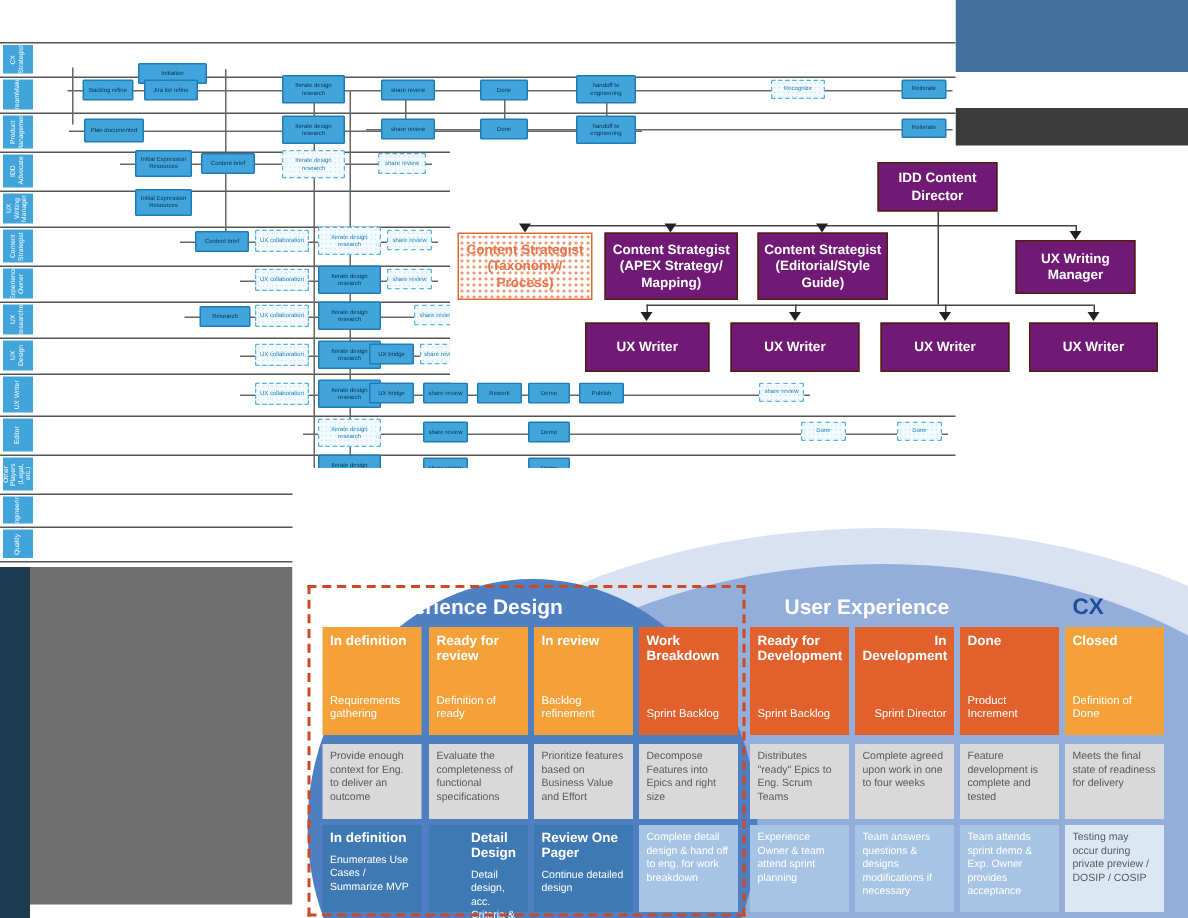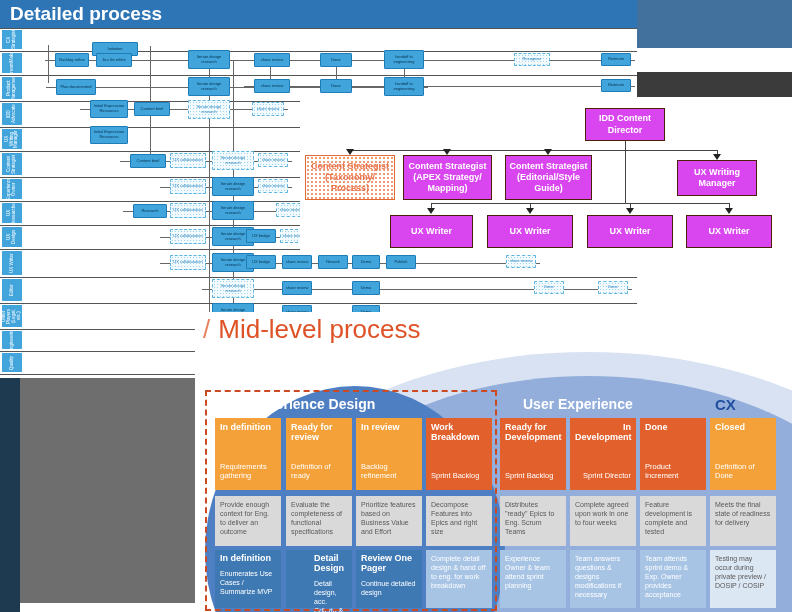--- a/index.html
+++ b/index.html
@@ -29,21 +29,21 @@
   .fbox.s{background:#41A5DC;border:1px solid #1E7DB8;color:#07324F;}
   .fbox.h{background:#F2FAFE;border:1px dashed #5BB4E0;color:#1E7DB8;
     background-image:radial-gradient(#9FD4EE 0.5px,transparent 0.6px);background-size:3px 3px;}
   .rline{position:absolute;height:1px;background:#666;}
   .vline{position:absolute;width:1px;background:#666;}
 
   
   #org-panel{left:300px;top:98px;width:492px;height:157px;background:#fff;}
   .org-box{position:absolute;box-sizing:border-box;display:flex;align-items:center;justify-content:center;
     text-align:center;color:#fff;font-size:9px;font-weight:bold;line-height:1.25;padding:2px;}
-  .org-solid{background:#d946ef;border:1.5px solid #4d2008;}
+  .org-solid{background:#701a75;border:1.5px solid #4d2008;}
   .org-hatched{background:#fff;border:1.5px solid #E06B35;color:#E8744B;
     background-image:radial-gradient(#F09A72 1px,transparent 1.1px);background-size:4px 4px;}
   .org-line{position:absolute;background:#444;}
   .arrow-down{position:absolute;width:0;height:0;border:4px solid transparent;border-top:6px solid #222;}
 
   
   #slide-mid{left:195px;top:312px;width:597px;height:300px;background:#fff;overflow:hidden;}
   .ellipse{position:absolute;border-radius:50%;}
   .ell-outer{left:28px;top:40px;width:730px;height:450px;background:#D9E2F3;}
   .ell-mid{left:68px;top:64px;width:650px;height:430px;background:#93AEDB;}
@@ -74,21 +74,20 @@
 <div id="stage">
 
   <div class="abs bg-steel"></div>
   <div class="abs bg-dark"></div>
   <div class="abs bg-navy"></div>
   <div class="abs bg-gray"></div>
   <div class="abs bg-bar"></div>
   <div class="abs bg-chip"></div>
 
   <div class="abs" id="slide-detailed">
-    <div id="title-bar">Detailed process</div>
     <div id="flow">
       <div id="lanes">
           <div class="lane" style="height: 24px;">
             <div class="lane-label">CX Strategist</div>
           </div>
           <div class="lane" style="height: 24px;">
             <div class="lane-label">DreamMaker</div>
           </div>
           <div class="lane" style="height: 26px;">
             <div class="lane-label">Product Management</div>
@@ -232,23 +231,20 @@
         <div class="org-box org-solid" style="left: 487px; top: 215px; width: 86px; height: 33px;">UX Writer</div>
         <div class="org-box org-solid" style="left: 587px; top: 215px; width: 86px; height: 33px;">UX Writer</div>
         <div class="org-box org-solid" style="left: 686px; top: 215px; width: 86px; height: 33px;">UX Writer</div>
       </div>
   </div>
 
   <div class="abs" id="slide-mid">
     <div class="ellipse ell-outer"></div>
     <div class="ellipse ell-mid"></div>
     <div class="ellipse ell-dark"></div>
-    <div id="mid-title">
-      <span class="slash">/</span><span>Mid-level process</span>
-    </div>
     <div id="dashed-box"></div>
     <div id="sections">
         <div class="section-h" style="left: 55px;">Experience Design</div>
         <div class="section-h" style="left: 328px;">User Experience</div>
         <div class="section-h section-cx" style="left: 520px;">CX</div>
       </div>
     <div id="columns">
         <div class="mcol col-h hv-light" style="left: 20px;">
           <div class="t">In definition</div>
           <div class="sub">Requirements gathering</div>

